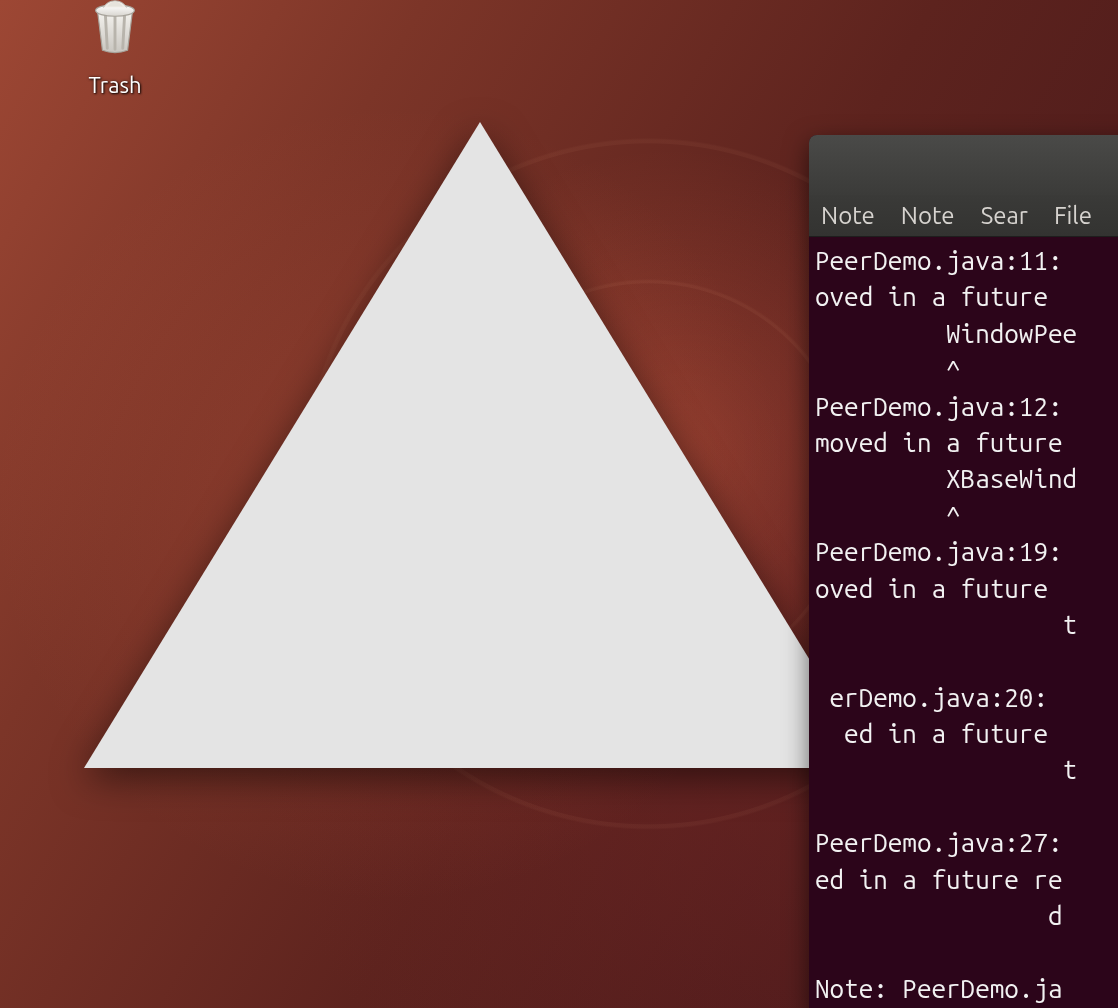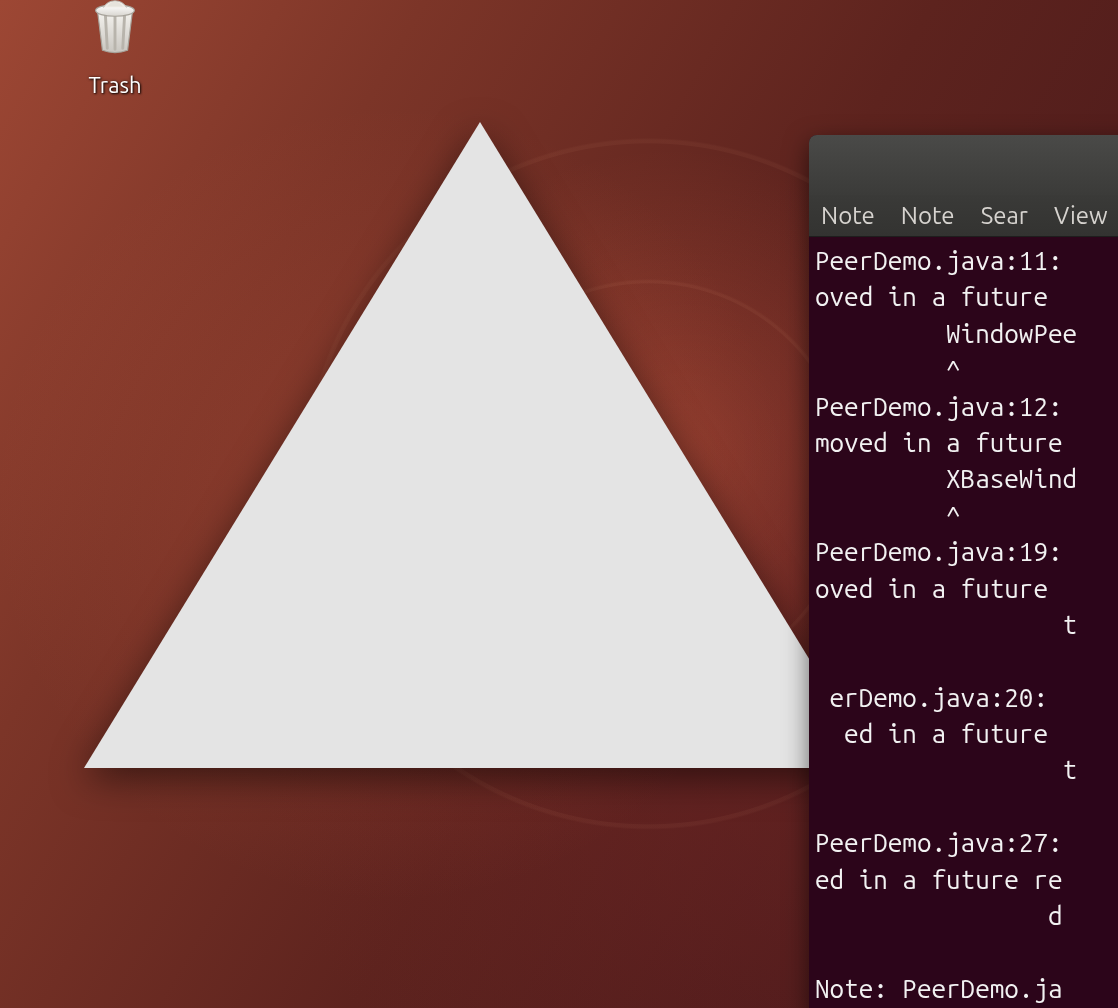--- a/index.html
+++ b/index.html
@@ -122,21 +122,21 @@
     <polygon points="400,4 796,650 4,650" fill="#e4e4e4"></polygon>
   </svg>
 </div>
 
 <div class="terminal">
   <div class="titlebar"></div>
   <div class="menubar">
     <span class="menu-item">Note</span>
     <span class="menu-item">Note</span>
     <span class="menu-item">Sear</span>
-    <span class="menu-item">View</span>
+    <span class="menu-item">File</span>
   </div>
   <pre class="content">PeerDemo.java:11:
 oved in a future 
          WindowPee
          ^
 PeerDemo.java:12:
 moved in a future
          XBaseWind
          ^
 PeerDemo.java:19:

